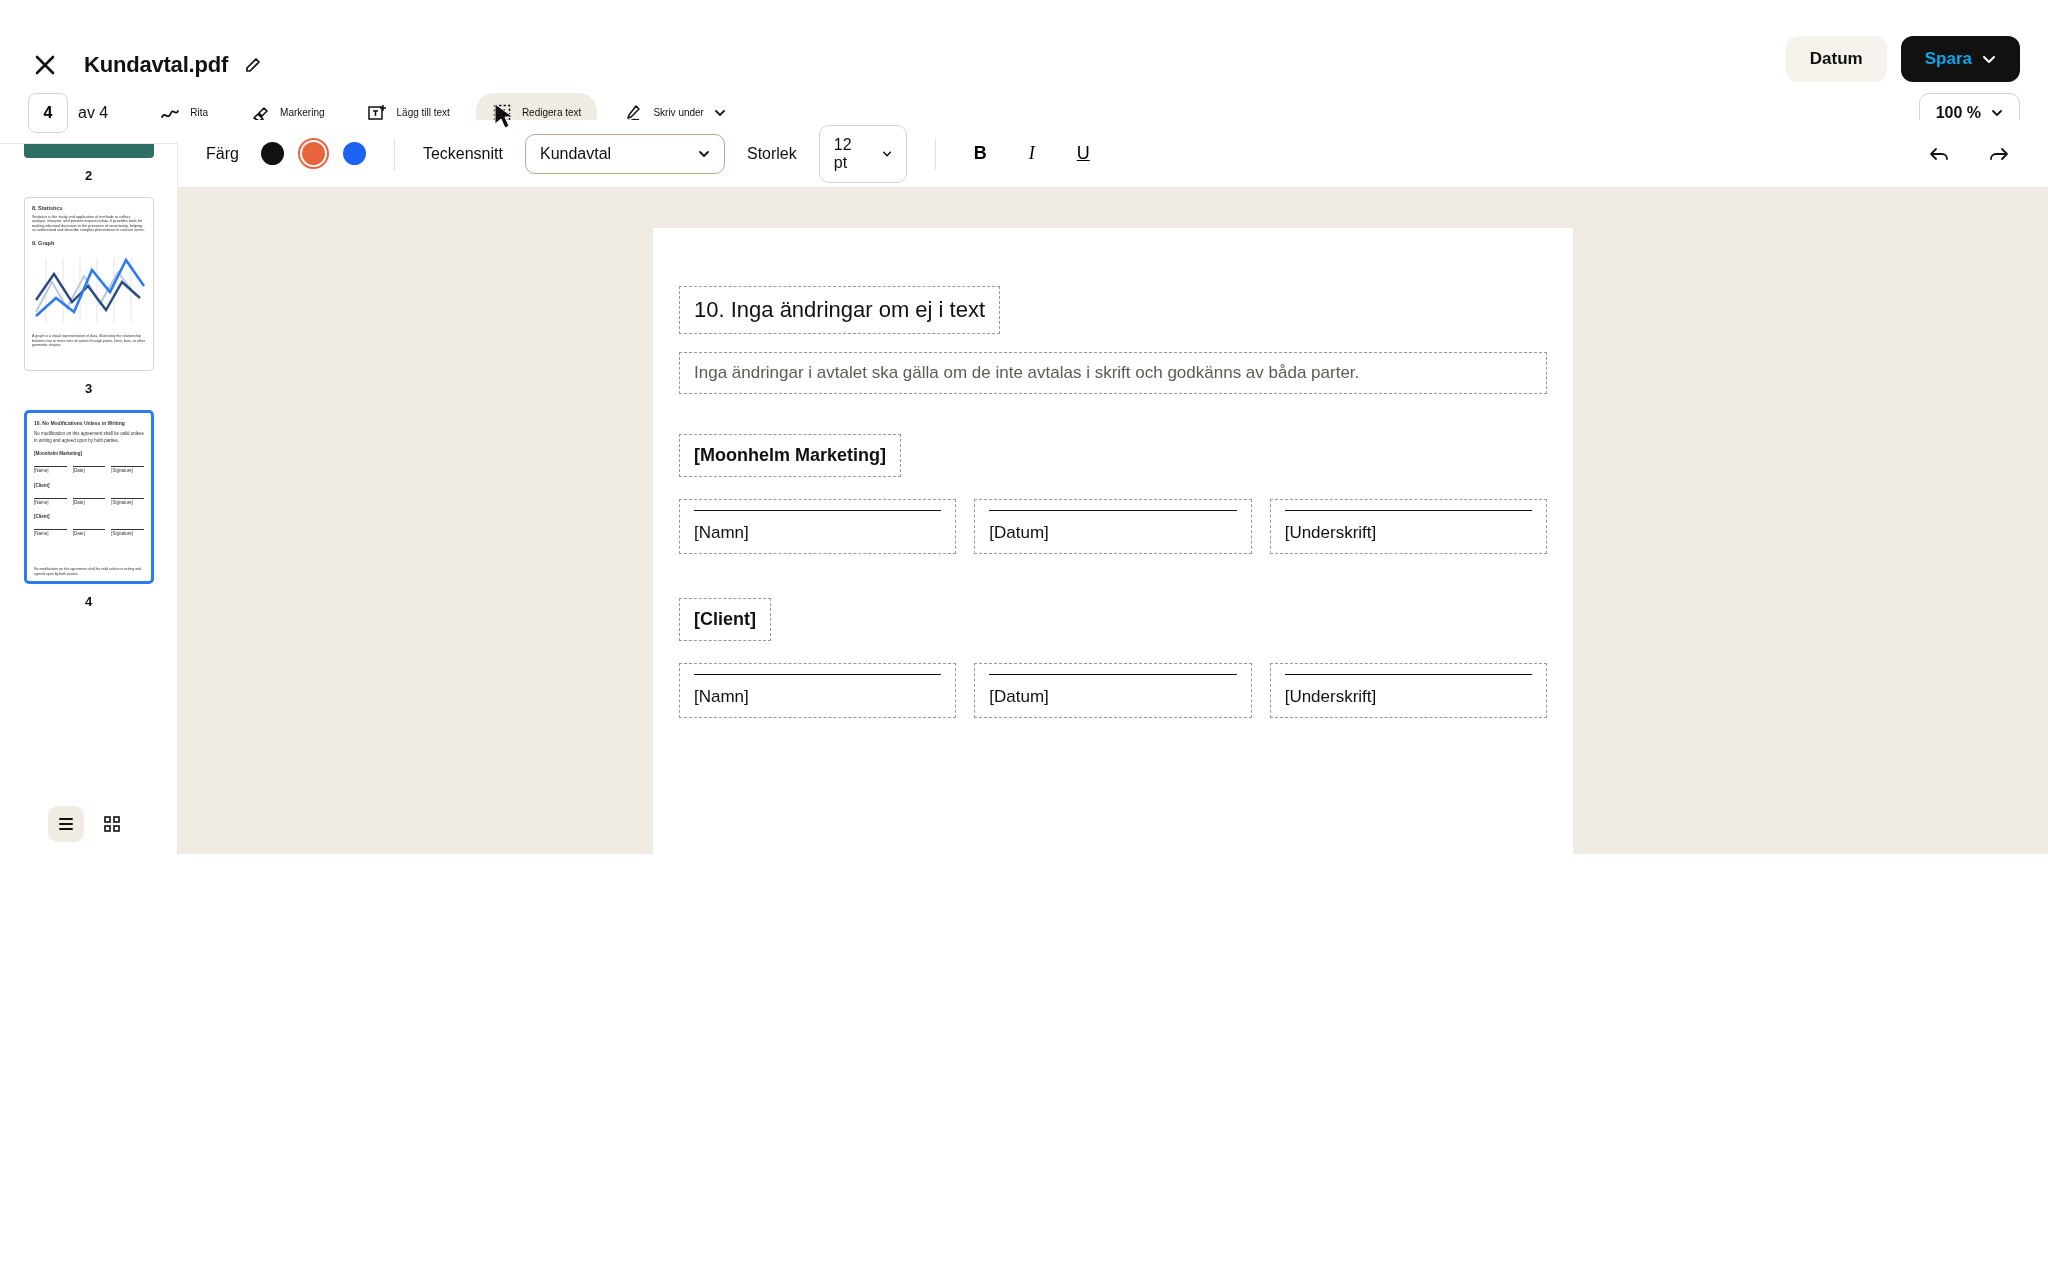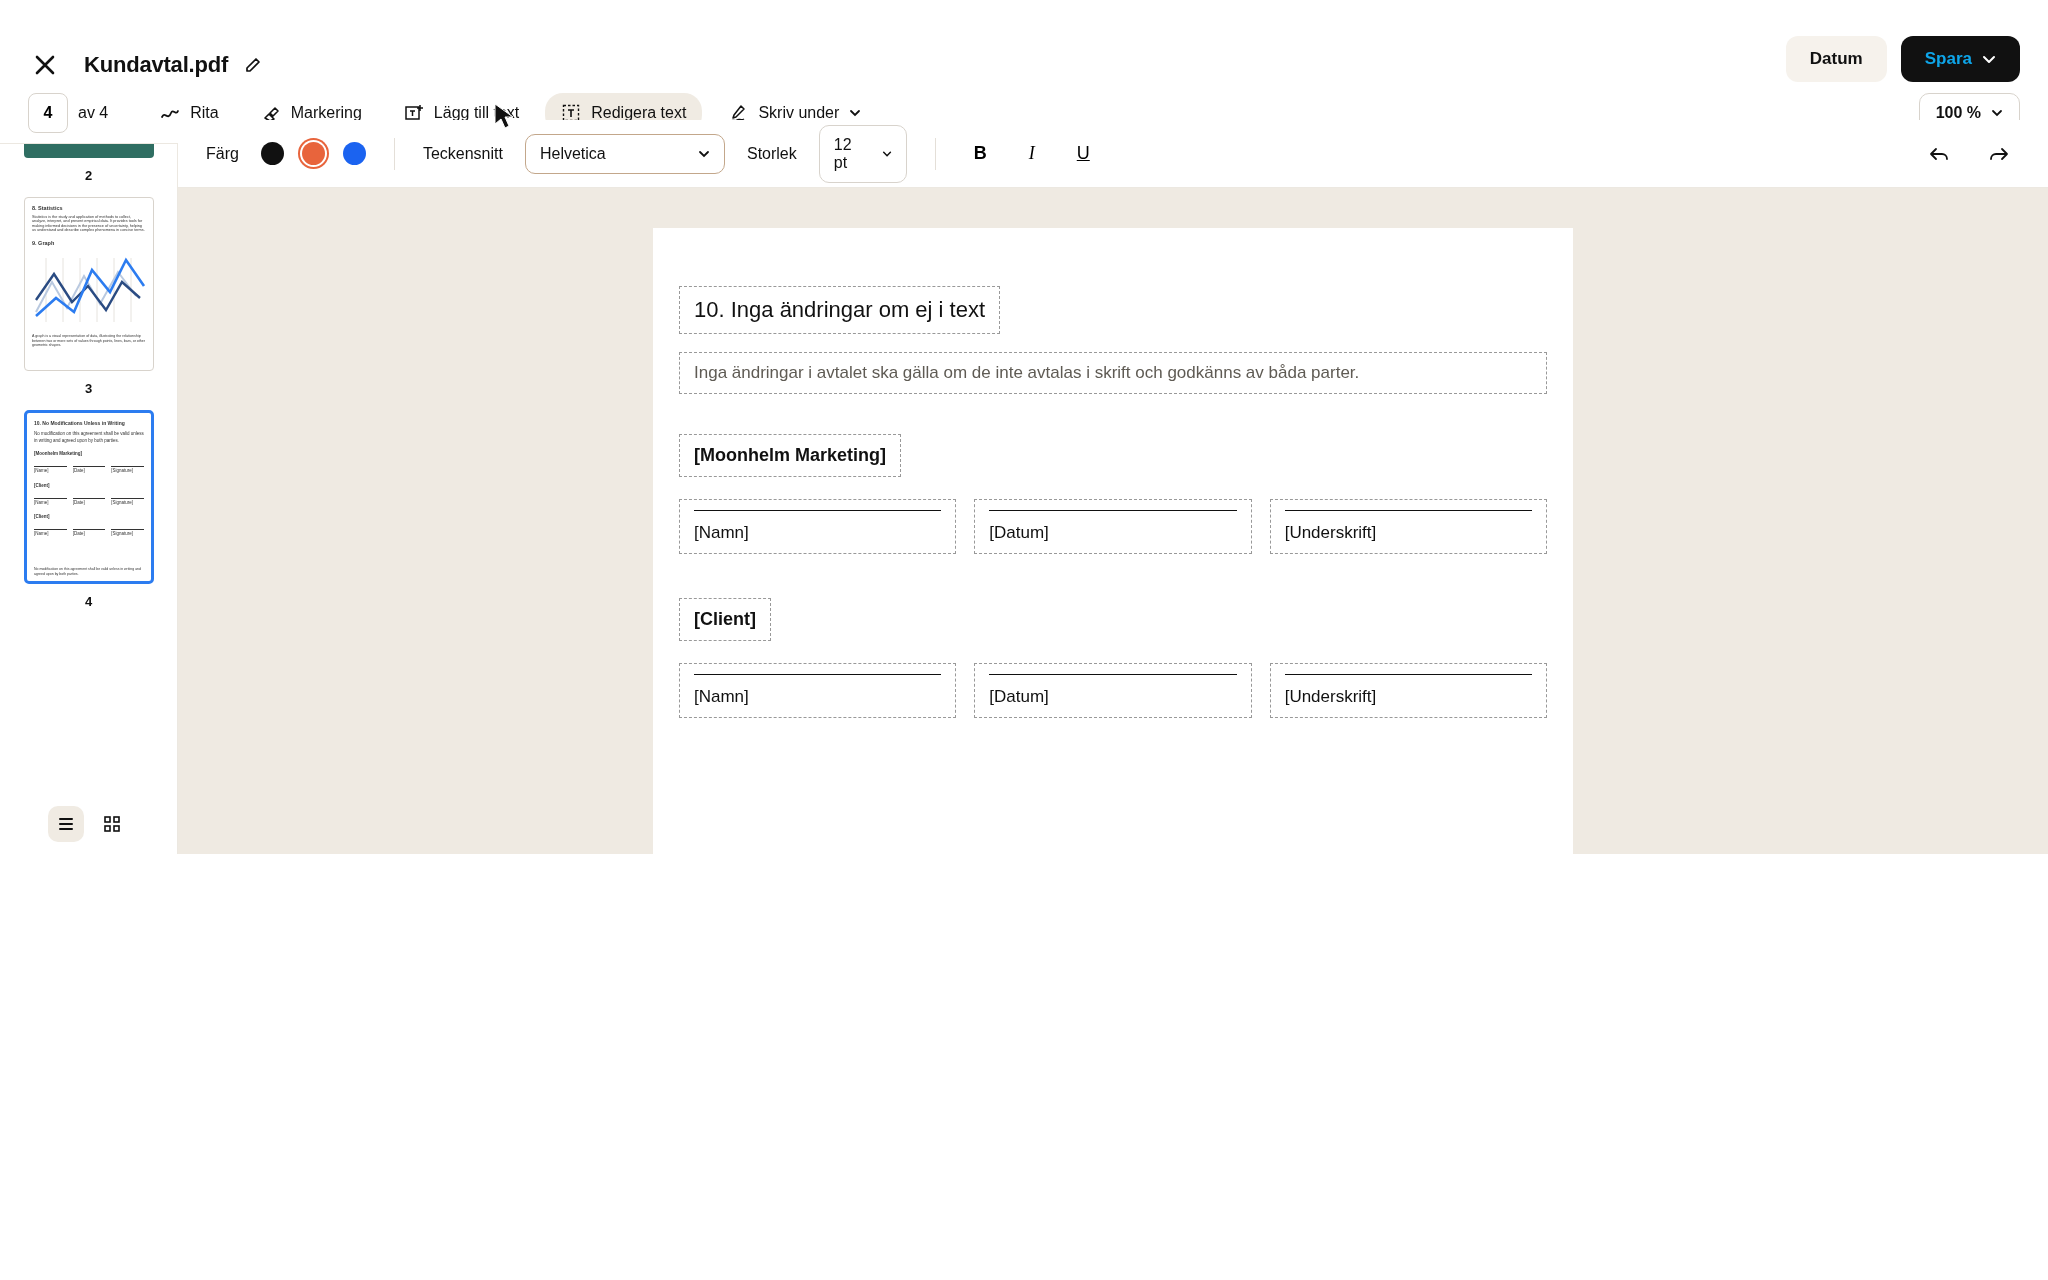--- a/index.html
+++ b/index.html
@@ -25,21 +25,21 @@
 .btn{font-size:17px;font-weight:600;border-radius:12px;padding:13px 24px;border:none;cursor:pointer;display:inline-flex;align-items:center;gap:10px}
 .btn-cancel{background:var(--cream);color:#111}
 .btn-save{background:#111;color:#0ea5e9}
 
 
 .toolbar{display:flex;align-items:center;padding:0 28px;height:62px;border-bottom:1px solid #ECE8E1}
 .page-box{display:flex;align-items:center;gap:10px;margin-right:36px}
 .page-input{width:40px;height:40px;border:1.5px solid var(--border-grey);border-radius:8px;text-align:center;font-size:16px;font-weight:600}
 .page-total{font-size:16px;color:#111}
 .tool-list{display:flex;align-items:center;gap:10px}
-.tool{display:inline-flex;align-items:center;gap:10px;background:none;border:none;font-size:16px;font-weight:500;color:#111;padding:10px 16px;border-radius:18px;cursor:pointer}
+.tool{display:inline-flex;align-items:center;gap:10px;background:none;border:none;font-size:10px;font-weight:500;color:#111;padding:10px 16px;border-radius:18px;cursor:pointer}
 .tool.active{background:var(--soft-beige)}
 .zoom-box{margin-left:auto;border:1.5px solid var(--border-grey);border-radius:10px;padding:10px 16px;display:inline-flex;align-items:center;gap:10px;font-weight:600;font-size:16px}
 
 .cursor-img{position:absolute;left:493px;top:102px;pointer-events:none;z-index:50}
 
 
 .formatbar{position:absolute;left:178px;right:0;top:120px;height:68px;border-bottom:1px solid #ECE8E1;background:#fff;display:flex;align-items:center;padding:0 28px;gap:22px}
 .fmt-label{font-size:16px;font-weight:400}
 .swatches{display:flex;gap:18px;align-items:center}
 .swatch{width:23px;height:23px;border-radius:50%;border:none;cursor:pointer}
@@ -313,21 +313,21 @@
 <div class="formatbar">
   <span class="fmt-label">Färg</span>
   <div class="swatches">
     <button class="swatch swatch-black"></button>
     <button class="swatch swatch-orange"></button>
     <button class="swatch swatch-blue"></button>
   </div>
   <div class="vline"></div>
   <span class="fmt-label">Teckensnitt</span>
   <div class="select font">
-    <span>Helvetica</span>
+    <span>Kundavtal</span>
     <svg width="12" height="12" viewBox="0 0 12 12">
         <path d="M2 4 L6 8 L10 4" stroke="#111" stroke-width="1.8" fill="none" stroke-linecap="round"></path>
       </svg>
   </div>
   <span class="fmt-label">Storlek</span>
   <div class="select size">
     <span>12 pt</span>
     <svg width="12" height="12" viewBox="0 0 12 12">
         <path d="M2 4 L6 8 L10 4" stroke="#111" stroke-width="1.8" fill="none" stroke-linecap="round"></path>
       </svg>

